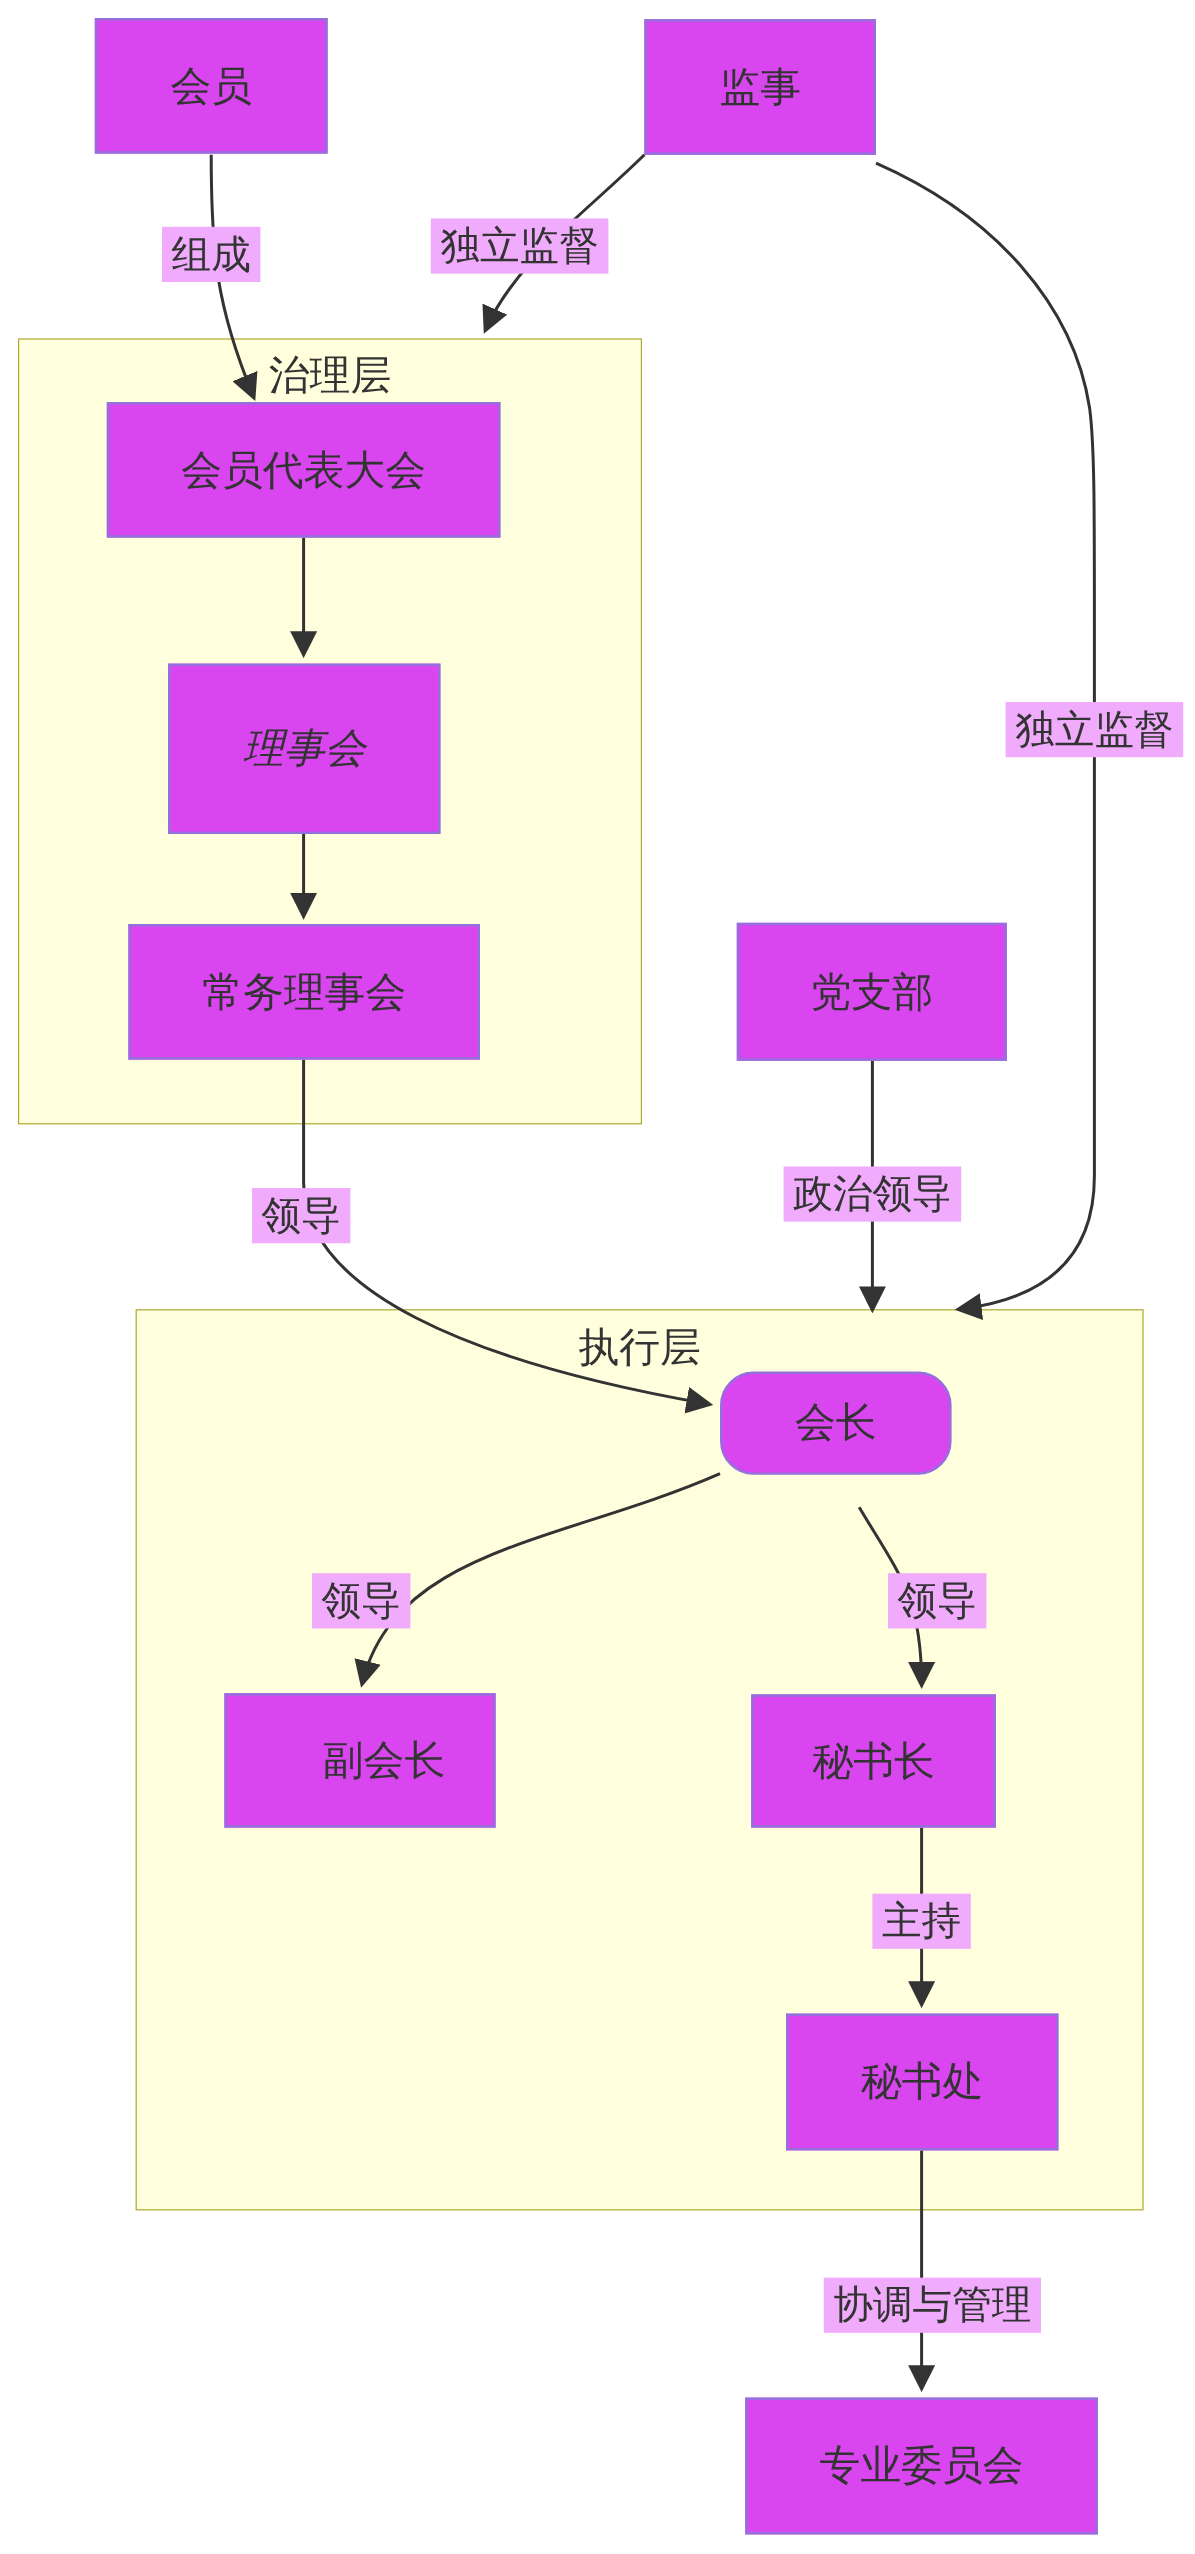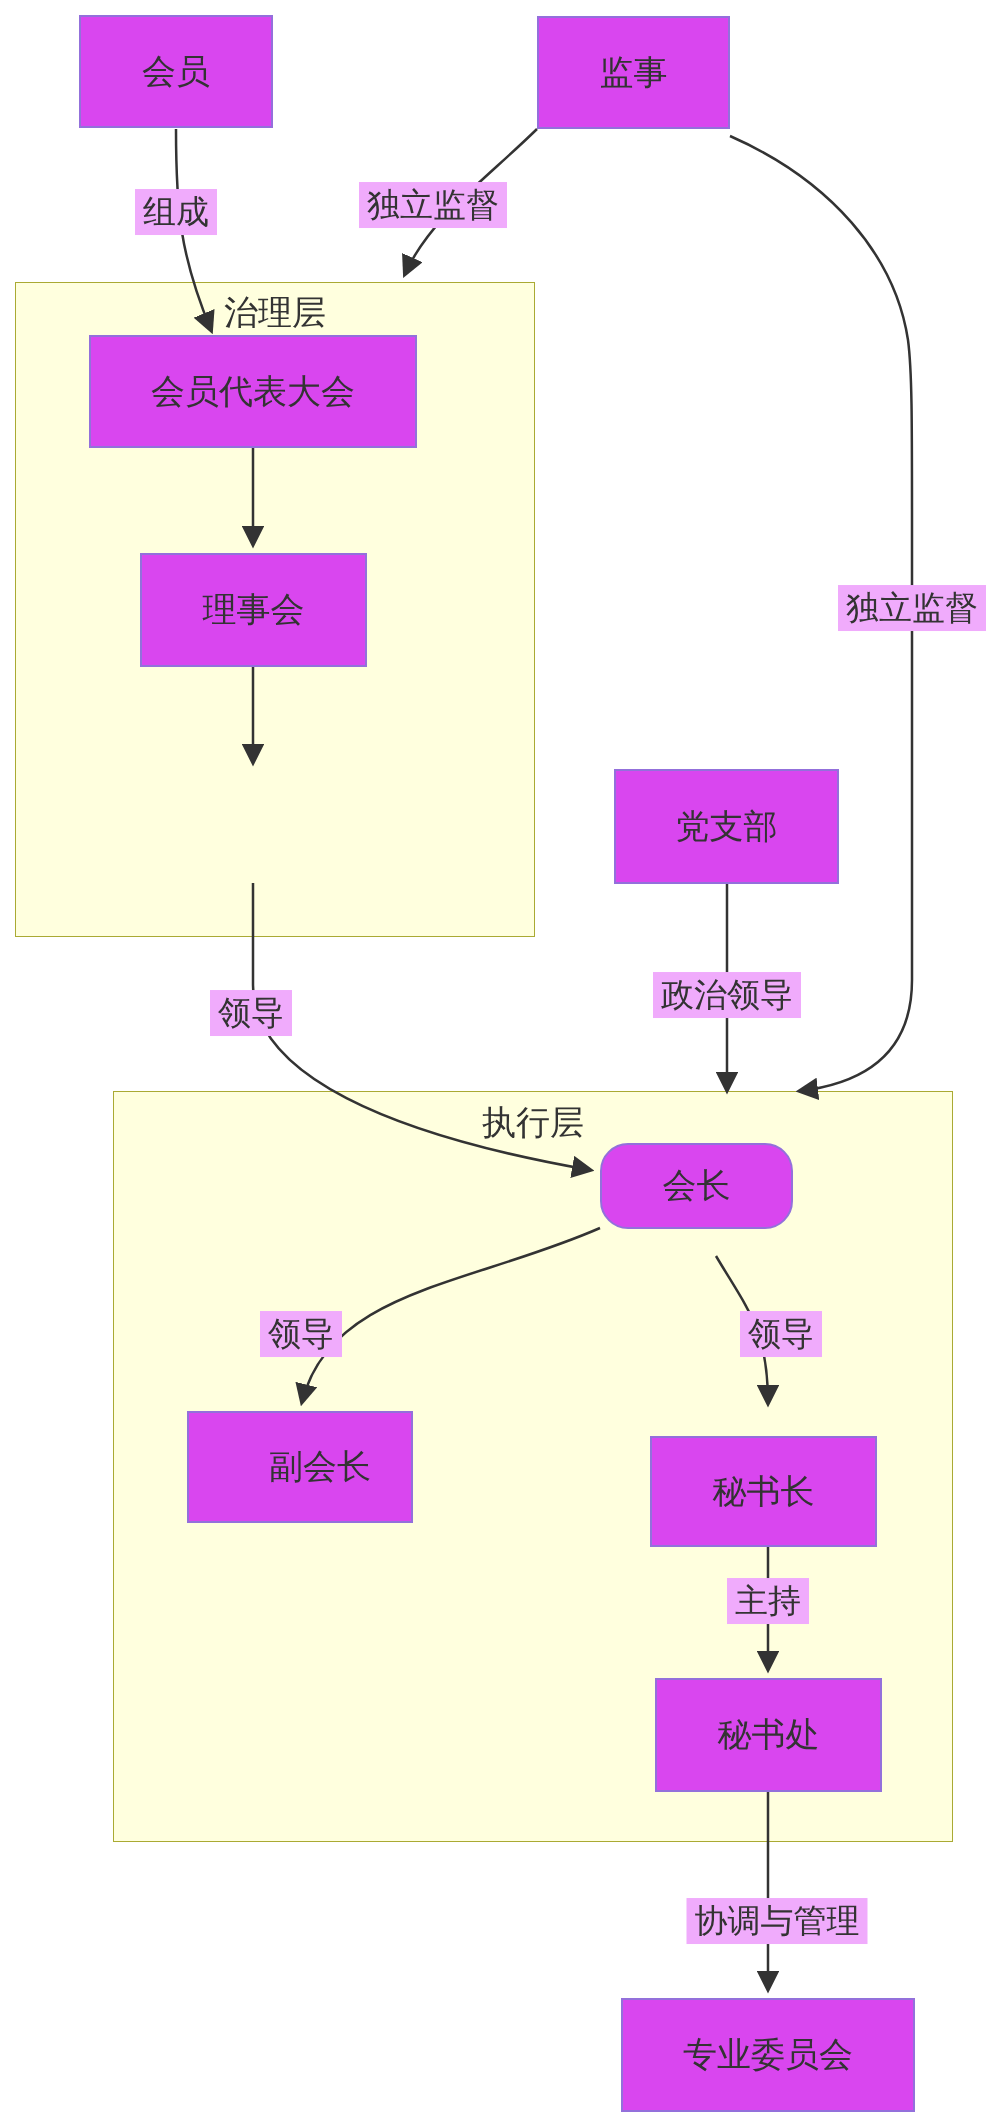--- a/index.html
+++ b/index.html
@@ -86,21 +86,22 @@
   <div class="edge-label" style="left:251px;top:1013px;">领导</div>
   <div class="edge-label" style="left:727px;top:995px;">政治领导</div>
   <div class="edge-label" style="left:301px;top:1334px;">领导</div>
   <div class="edge-label" style="left:781px;top:1334px;">领导</div>
   <div class="edge-label" style="left:768px;top:1601px;">主持</div>
   <div class="edge-label" style="left:777px;top:1921px;">协调与管理</div>
 
   <div class="node" style="left:79px;top:15px;width:194px;height:113px;">会员</div>
   <div class="node" style="left:537px;top:16px;width:193px;height:113px;">监事</div>
   <div class="node" style="left:89px;top:335px;width:328px;height:113px;">会员代表大会</div>
-  <div class="node" style="left:140px;top:553px;width:227px;height:114px;">理事会</div>
+  <div class="node" style="left:140px;top:553px;width:227px;height:142px;font-style:italic;">理事会</div>
+  <div class="node" style="left:107px;top:770px;width:293px;height:113px;">常务理事会</div>
   <div class="node" style="left:614px;top:769px;width:225px;height:115px;">党支部</div>
   <div class="node" style="left:600px;top:1143px;width:193px;height:86px;border-radius:28px;">会长</div>
   <div class="node" style="left:187px;top:1411px;width:226px;height:112px;padding-left:40px;">副会长</div>
-  <div class="node" style="left:650px;top:1412px;width:227px;height:111px;margin-top:24px;">秘书长</div>
+  <div class="node" style="left:626px;top:1412px;width:204px;height:111px;">秘书长</div>
   <div class="node" style="left:655px;top:1678px;width:227px;height:114px;">秘书处</div>
   <div class="node" style="left:621px;top:1998px;width:294px;height:114px;">专业委员会</div>
 
 </div>
 
 </body></html>

